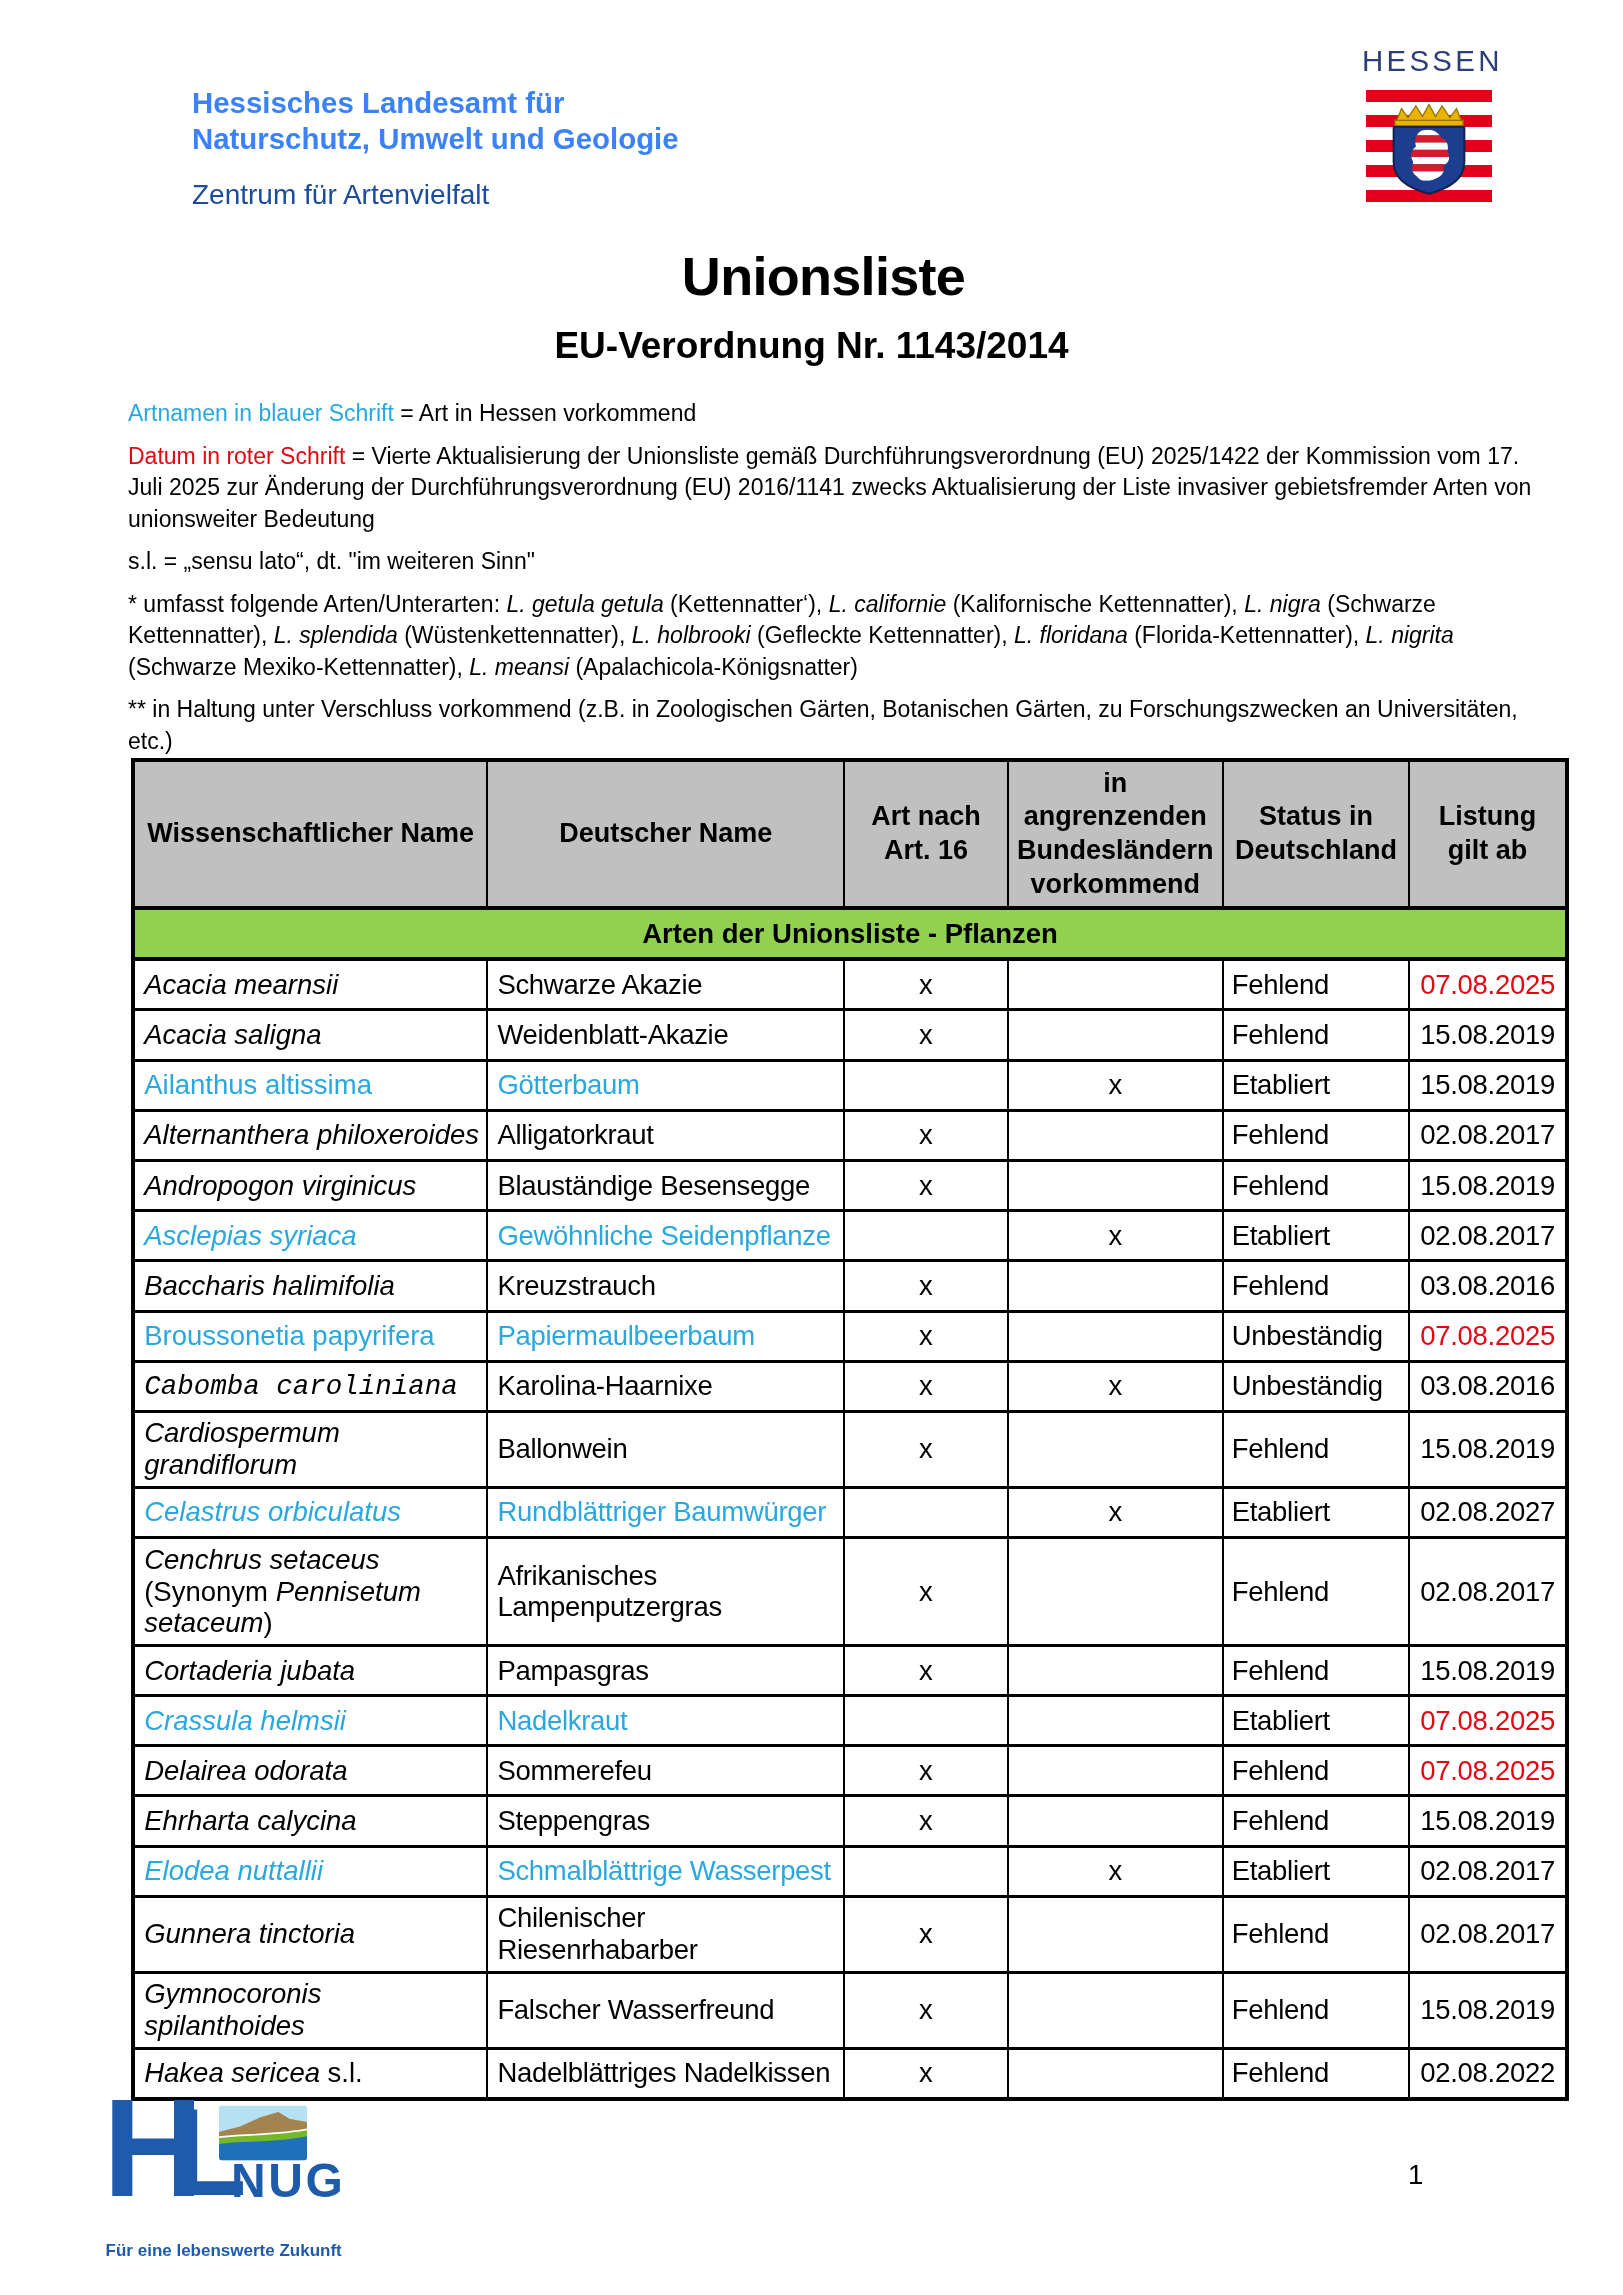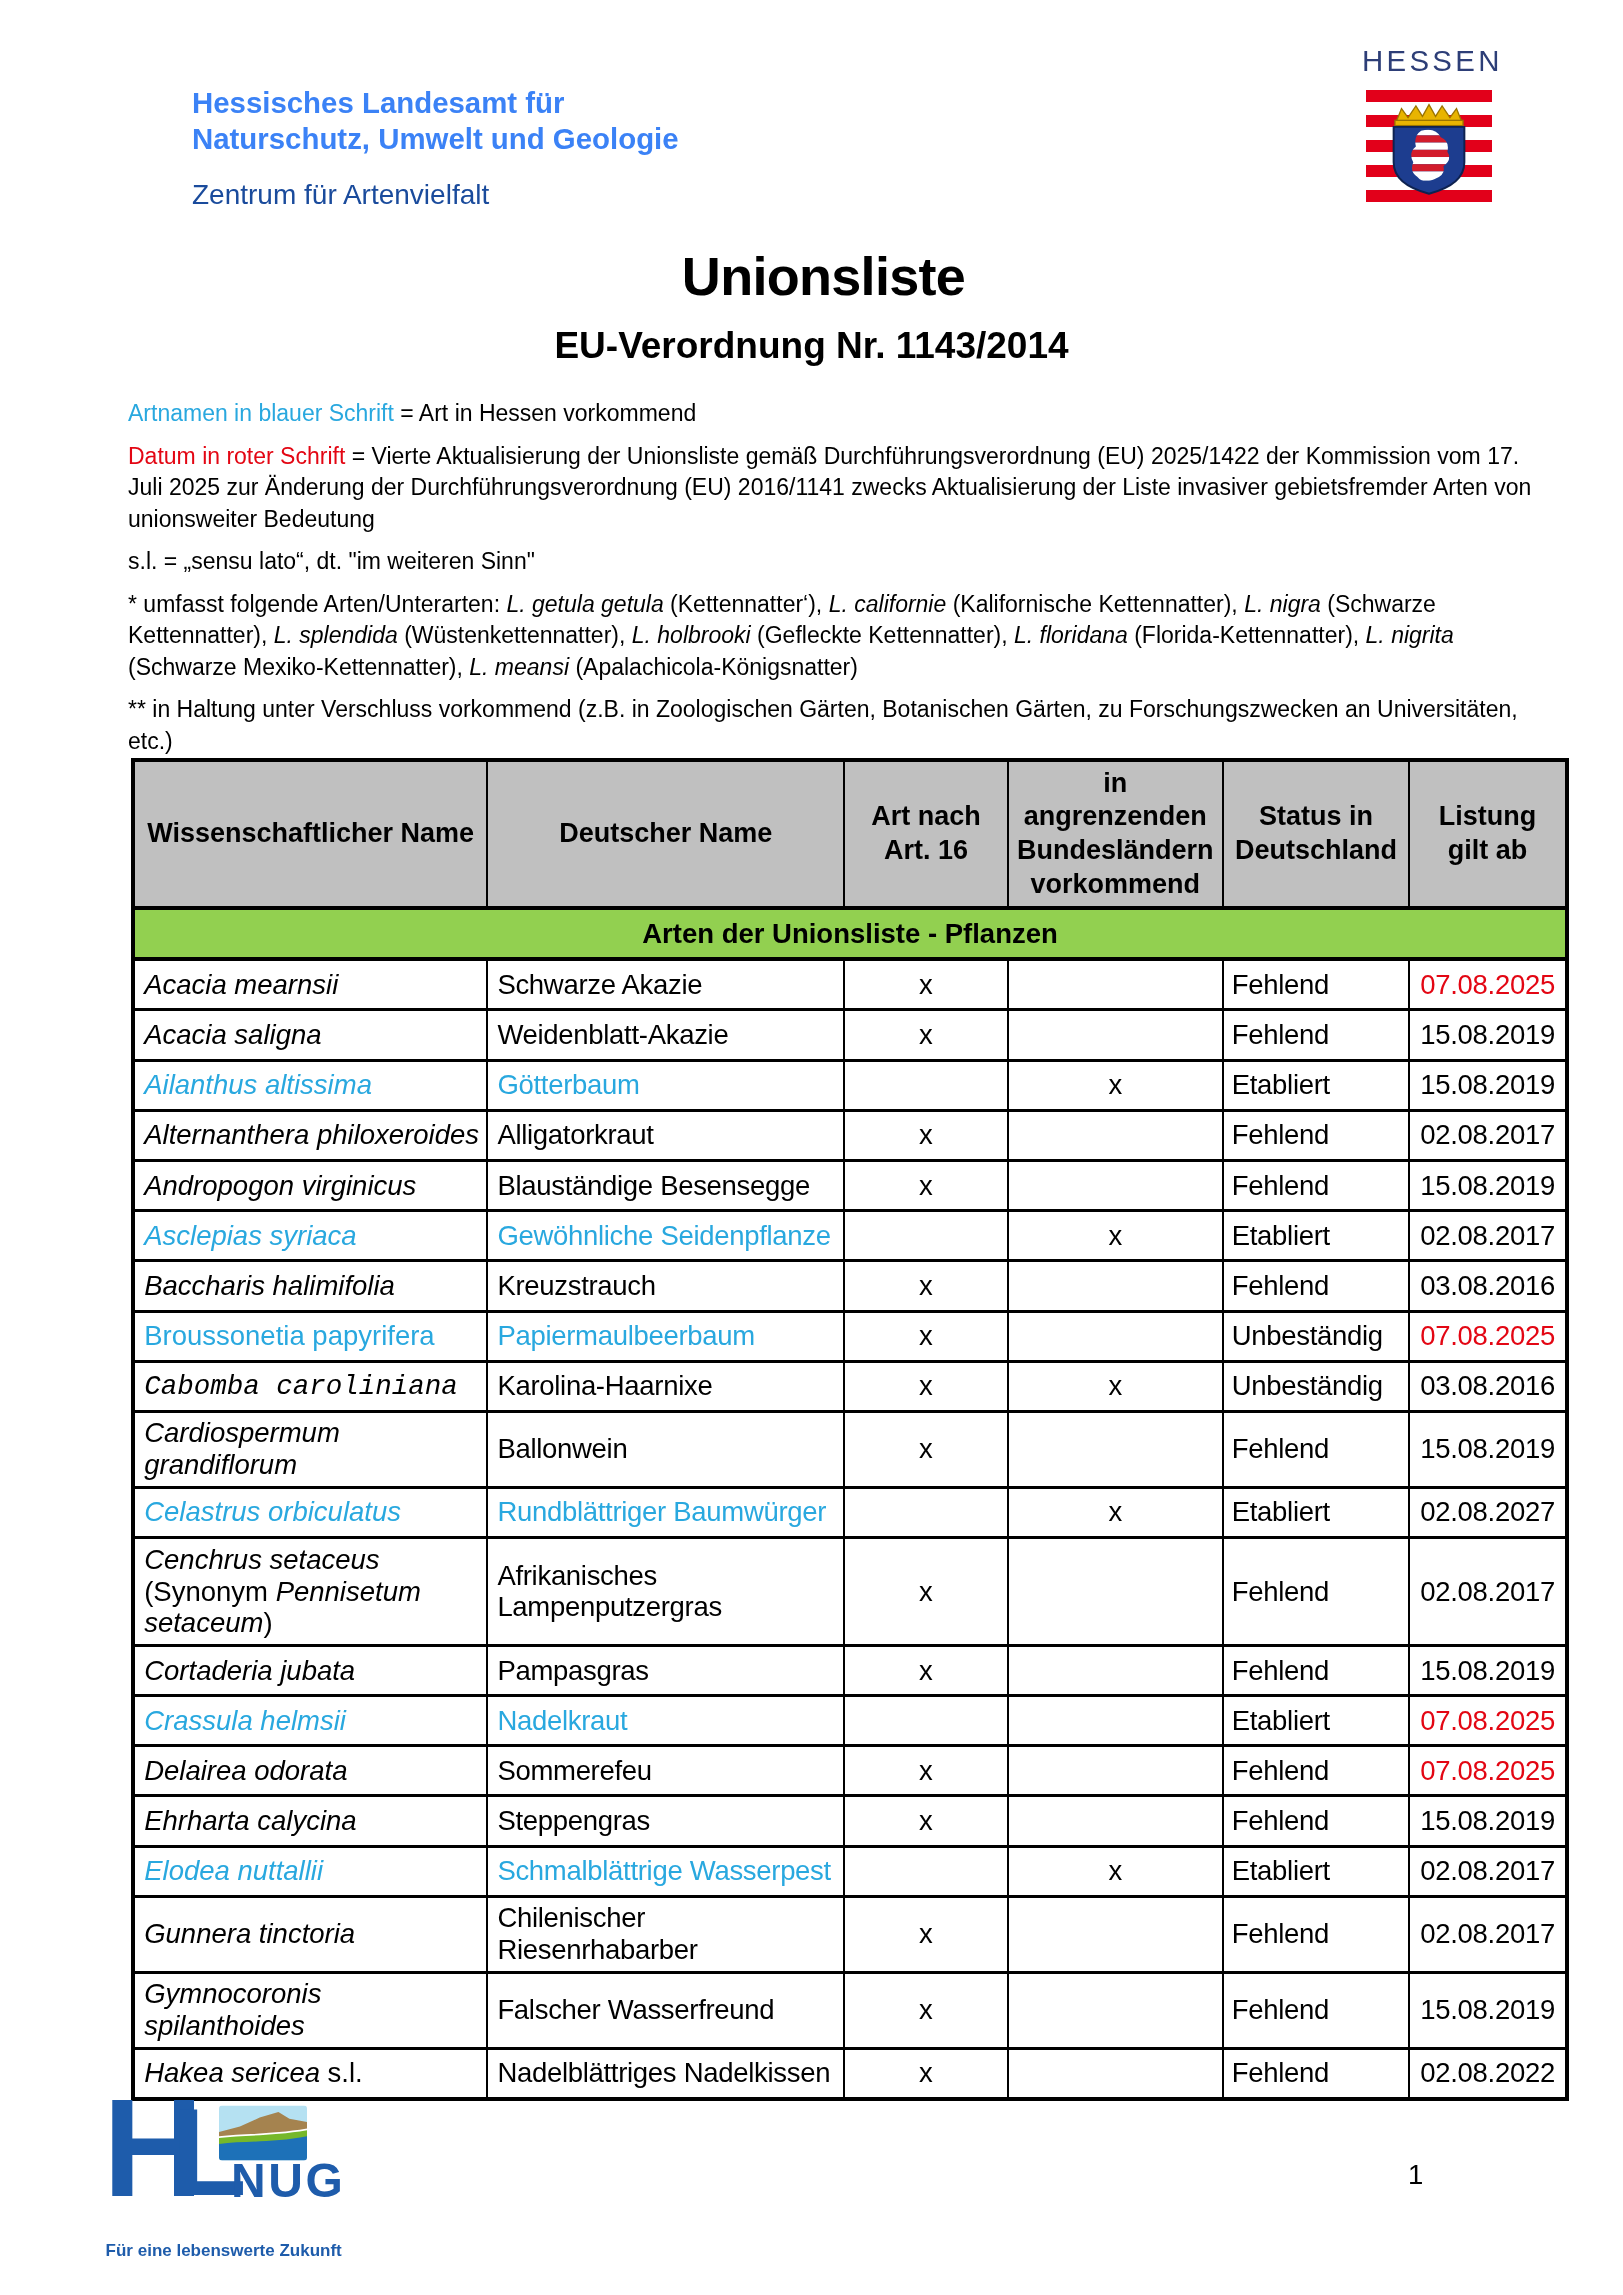--- a/index.html
+++ b/index.html
@@ -137,21 +137,21 @@
         </tr>
         <tr>
           <td class="c-sci"><span style="font-style: italic;">Acacia saligna</span></td>
           <td class="c-de">Weidenblatt-Akazie</td>
           <td class="c-x">x</td>
           <td class="c-x"></td>
           <td class="c-status">Fehlend</td>
           <td class="c-date">15.08.2019</td>
         </tr>
         <tr>
-          <td class="c-sci blue"><span style="font-style: italic; margin-top: 44px;">Ailanthus altissima</span></td>
+          <td class="c-sci blue"><span style=" margin-top: 44px;">Ailanthus altissima</span></td>
           <td class="c-de blue">Götterbaum</td>
           <td class="c-x"></td>
           <td class="c-x">x</td>
           <td class="c-status">Etabliert</td>
           <td class="c-date">15.08.2019</td>
         </tr>
         <tr>
           <td class="c-sci"><span style="font-style: italic;">Alternanthera philoxeroides</span></td>
           <td class="c-de">Alligatorkraut</td>
           <td class="c-x">x</td>

